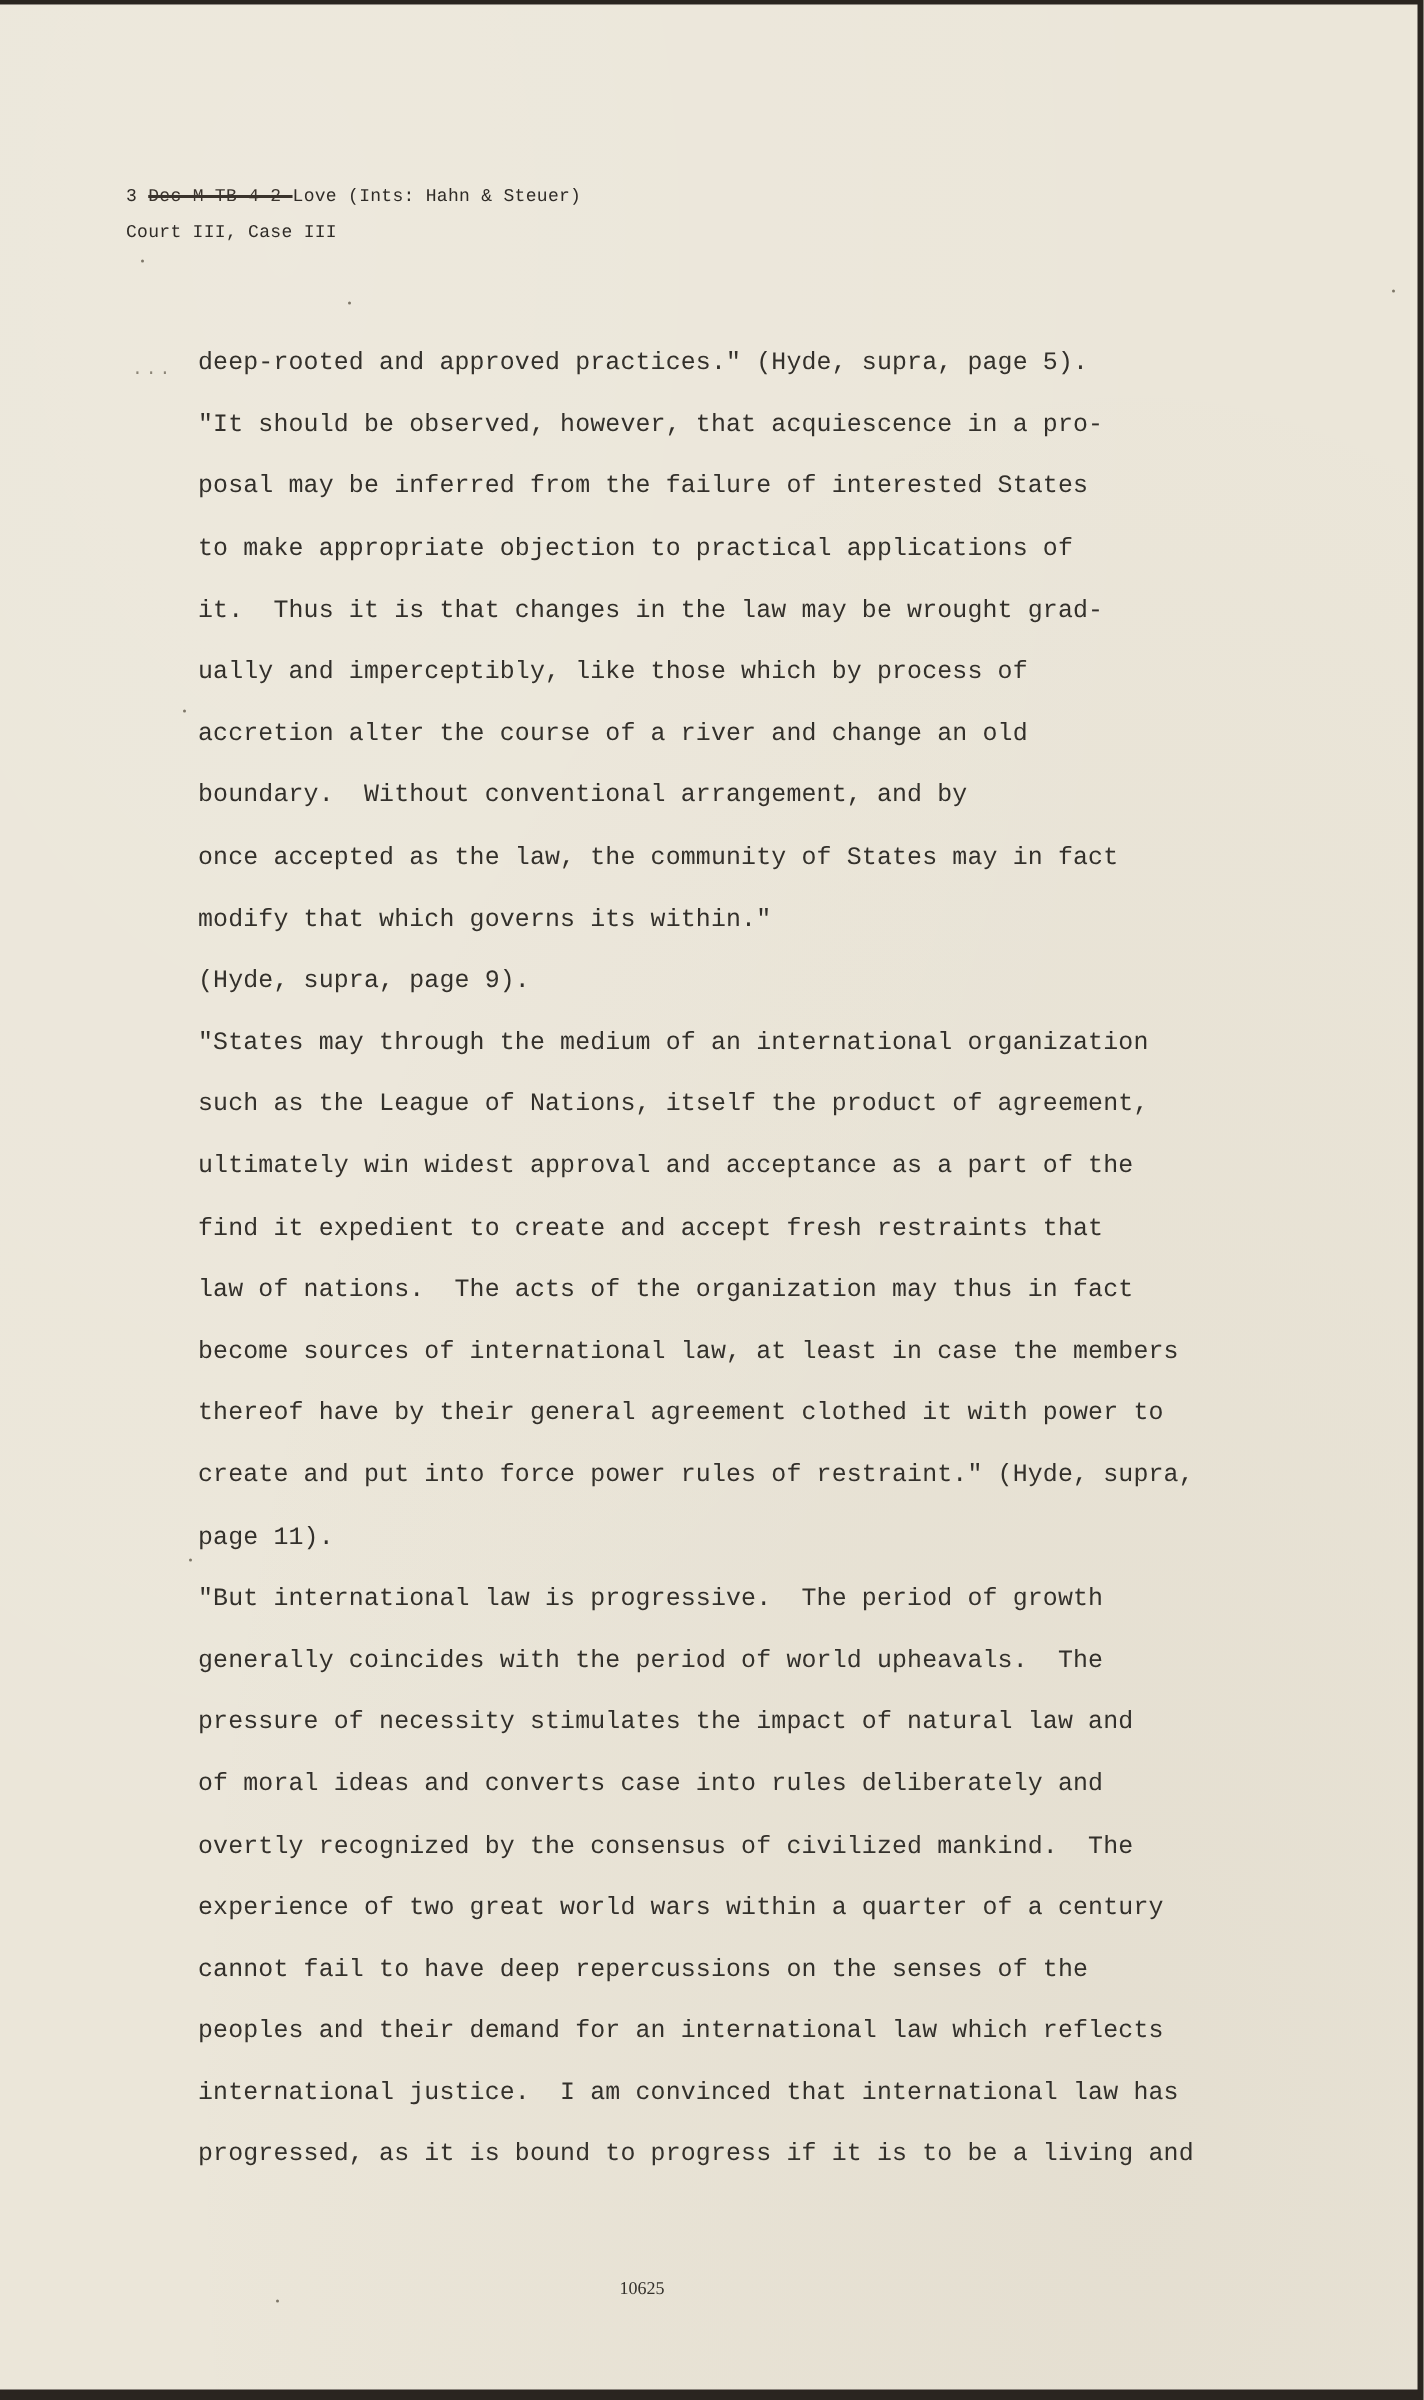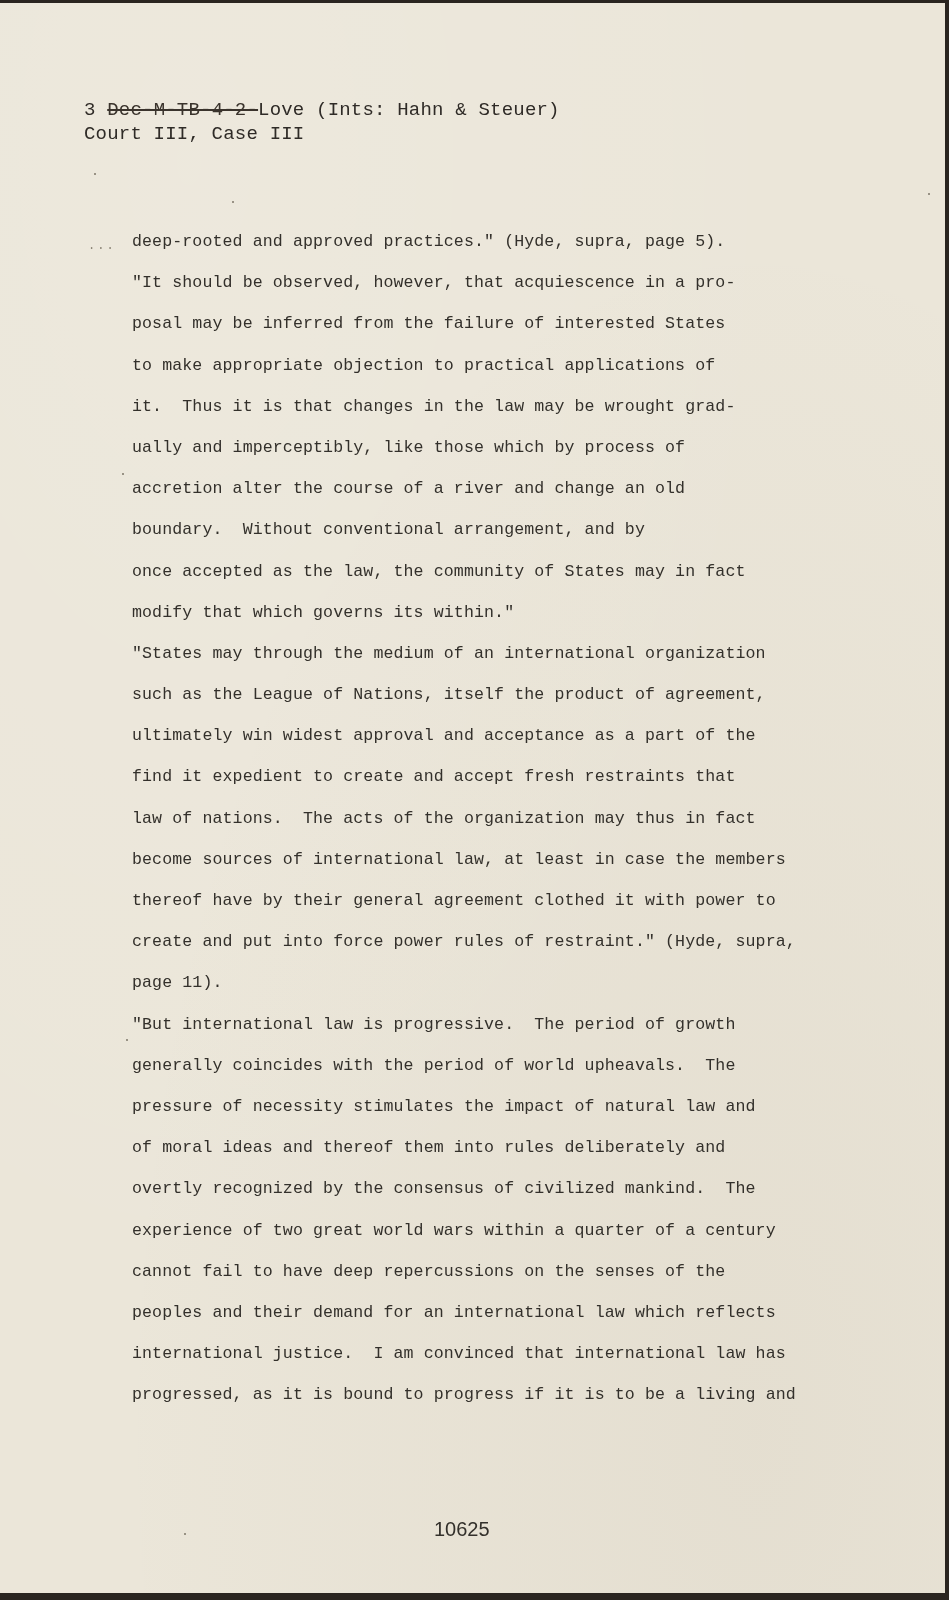--- a/index.html
+++ b/index.html
@@ -20,23 +20,23 @@
       width: 945px;
       height: 1590px;
       background: #ebe6d9;
       background-image:
         radial-gradient(ellipse at 20% 10%, rgba(255,255,255,0.10), rgba(0,0,0,0) 60%),
         radial-gradient(ellipse at 80% 90%, rgba(120,100,70,0.06), rgba(0,0,0,0) 60%);
     }
     .header {
       position: absolute;
       left: 84px;
-      top: 95px;
+      top: 116px;
       font-family: "Liberation Mono", "DejaVu Sans Mono", monospace;
-      font-size: 19px;
+      font-size: 12px;
       line-height: 24px;
       color: #2f2b27;
       letter-spacing: 0.2px;
     }
     .header .line { white-space: pre; }
     .struck {
       text-decoration: line-through;
       text-decoration-thickness: 2px;
       color: #3a332c;
     }
@@ -60,24 +60,24 @@
       position: absolute;
       left: 88px;
       top: 236px;
       font-family: "Liberation Mono", monospace;
       font-size: 12px;
       color: #8c8577;
       letter-spacing: 2px;
     }
     .page-number {
       position: absolute;
-      left: 434px;
+      left: 413px;
       top: 1515px;
-      font-family: Liberation Sans, sans-serif;
-      font-size: 20px;
+      font-family: Liberation Serif, serif;
+      font-size: 12px;
       color: #33302b;
     }
     .speck {
       position: absolute;
       width: 2px;
       height: 2px;
       background: #7d7668;
       border-radius: 50%;
     }
   </style>
@@ -97,33 +97,34 @@
       <span class="tl">deep-rooted and approved practices." (Hyde, supra, page 5).</span>
       <span class="tl">"It should be observed, however, that acquiescence in a pro-</span>
       <span class="tl">posal may be inferred from the failure of interested States</span>
       <span class="tl">to make appropriate objection to practical applications of</span>
       <span class="tl">it.  Thus it is that changes in the law may be wrought grad-</span>
       <span class="tl">ually and imperceptibly, like those which by process of</span>
       <span class="tl">accretion alter the course of a river and change an old</span>
       <span class="tl">boundary.  Without conventional arrangement, and by</span>
       <span class="tl">once accepted as the law, the community of States may in fact</span>
       <span class="tl">modify that which governs its within."</span>
+      <span class="tl">(Hyde, supra, page 9).</span>
       <span class="tl">"States may through the medium of an international organization</span>
       <span class="tl">such as the League of Nations, itself the product of agreement,</span>
       <span class="tl">ultimately win widest approval and acceptance as a part of the</span>
       <span class="tl">find it expedient to create and accept fresh restraints that</span>
       <span class="tl">law of nations.  The acts of the organization may thus in fact</span>
       <span class="tl">become sources of international law, at least in case the members</span>
       <span class="tl">thereof have by their general agreement clothed it with power to</span>
       <span class="tl">create and put into force power rules of restraint." (Hyde, supra,</span>
       <span class="tl">page 11).</span>
       <span class="tl">"But international law is progressive.  The period of growth</span>
       <span class="tl">generally coincides with the period of world upheavals.  The</span>
       <span class="tl">pressure of necessity stimulates the impact of natural law and</span>
-      <span class="tl">of moral ideas and thereof them into rules deliberately and</span>
+      <span class="tl">of moral ideas and converts case into rules deliberately and</span>
       <span class="tl">overtly recognized by the consensus of civilized mankind.  The</span>
       <span class="tl">experience of two great world wars within a quarter of a century</span>
       <span class="tl">cannot fail to have deep repercussions on the senses of the</span>
       <span class="tl">peoples and their demand for an international law which reflects</span>
       <span class="tl">international justice.  I am convinced that international law has</span>
       <span class="tl">progressed, as it is bound to progress if it is to be a living and</span>
     </div>
 
   <div class="page-number">10625</div>
 

